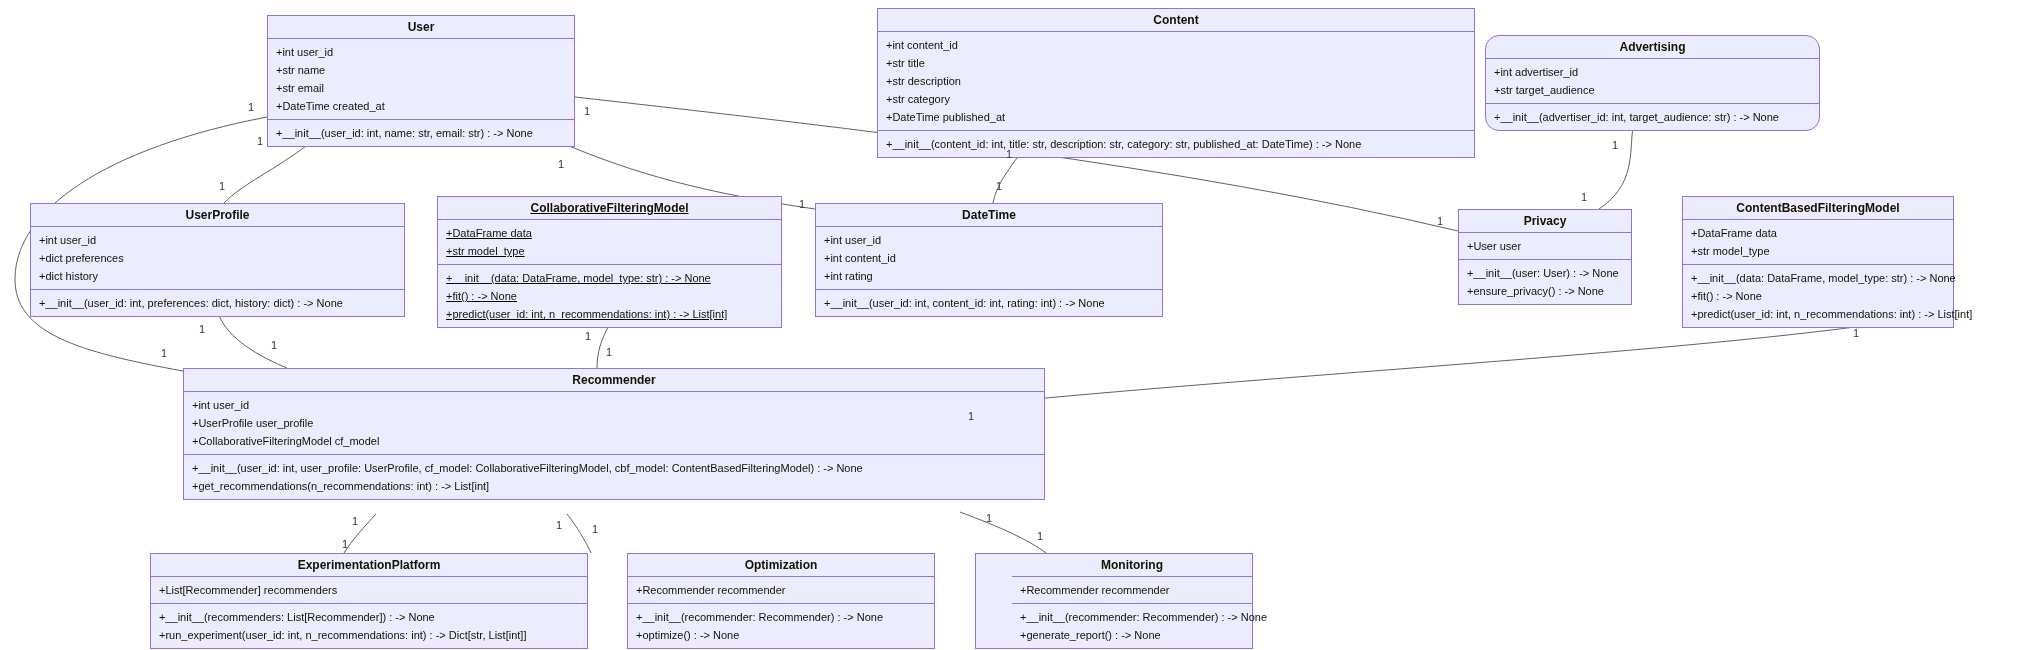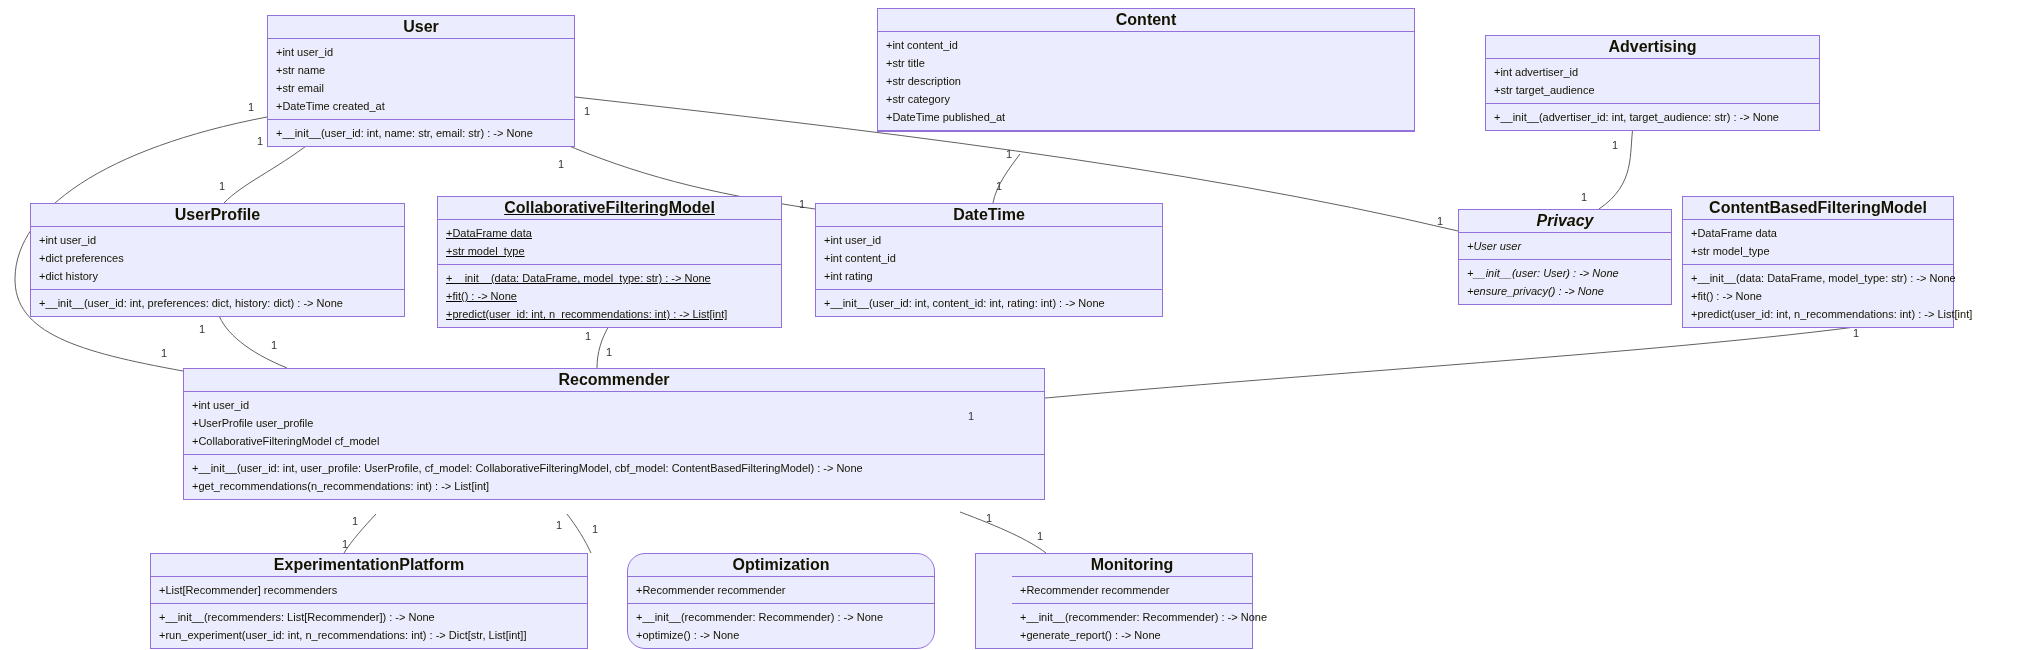--- a/index.html
+++ b/index.html
@@ -9,21 +9,21 @@
     font-family:"Liberation Sans","DejaVu Sans",sans-serif; overflow:hidden;
   }
   svg.edges { position:absolute; left:0; top:0; width:2032px; height:650px; z-index:1; }
   svg.edges path { fill:none; stroke:#616161; stroke-width:1; }
   .class-box {
     position:absolute; background:#ECECFF; border:1px solid #9370DB;
     box-sizing:border-box; z-index:2;
   }
   .class-title {
     height:22px; line-height:22px; text-align:center; font-weight:bold;
-    font-size:16px; color:#131300; border-bottom:1px solid #9370DB; white-space:nowrap;
+    font-size:12px; color:#131300; border-bottom:1px solid #9370DB; white-space:nowrap;
   }
   .class-attrs { padding:4px 0; border-bottom:1px solid #9370DB; }
   .class-methods { padding:4px 0; }
   .member {
     height:18px; line-height:18px; font-size:11px; color:#131300;
     padding:0 8px; white-space:nowrap;
   }
   .mult {
     position:absolute; z-index:3; font-size:11px; color:#333333; line-height:11px;
   }
@@ -54,32 +54,35 @@
         <div class="member">+int user_id</div>
         <div class="member">+str name</div>
         <div class="member">+str email</div>
         <div class="member">+DateTime created_at</div>
       </div>
     <div class="class-methods">
         <div class="member">+__init__(user_id: int, name: str, email: str) : -&gt; None</div>
       </div>
   </div>
 
-  <div class="class-box" style="left:877px; top:8px; width:538px;">
+  <div class="class-box" style="left:877px; top:8px; width:598px;">
     <div class="class-title">Content</div>
     <div class="class-attrs">
         <div class="member">+int content_id</div>
         <div class="member">+str title</div>
         <div class="member">+str description</div>
         <div class="member">+str category</div>
         <div class="member">+DateTime published_at</div>
       </div>
-  </div>
-
-  <div class="class-box" style="left:1485px; top:35px; width:335px;">
+    <div class="class-methods">
+        <div class="member">+__init__(content_id: int, title: str, description: str, category: str, published_at: DateTime) : -&gt; None</div>
+      </div>
+  </div>
+
+  <div class="class-box" style="left:1485px; top:35px; width:335px;border-radius:14px;">
     <div class="class-title">Advertising</div>
     <div class="class-attrs">
         <div class="member">+int advertiser_id</div>
         <div class="member">+str target_audience</div>
       </div>
     <div class="class-methods">
         <div class="member">+__init__(advertiser_id: int, target_audience: str) : -&gt; None</div>
       </div>
   </div>
 
@@ -113,21 +116,21 @@
     <div class="class-attrs">
         <div class="member">+int user_id</div>
         <div class="member">+int content_id</div>
         <div class="member">+int rating</div>
       </div>
     <div class="class-methods">
         <div class="member">+__init__(user_id: int, content_id: int, rating: int) : -&gt; None</div>
       </div>
   </div>
 
-  <div class="class-box" style="left:1458px; top:209px; width:214px;font-style:italic;">
+  <div class="class-box" style="left:1458px; top:209px; width:174px;">
     <div class="class-title">Privacy</div>
     <div class="class-attrs">
         <div class="member">+User user</div>
       </div>
     <div class="class-methods">
         <div class="member">+__init__(user: User) : -&gt; None</div>
         <div class="member">+ensure_privacy() : -&gt; None</div>
       </div>
   </div>
 
@@ -161,21 +164,21 @@
     <div class="class-title">ExperimentationPlatform</div>
     <div class="class-attrs">
         <div class="member">+List[Recommender] recommenders</div>
       </div>
     <div class="class-methods">
         <div class="member">+__init__(recommenders: List[Recommender]) : -&gt; None</div>
         <div class="member">+run_experiment(user_id: int, n_recommendations: int) : -&gt; Dict[str, List[int]]</div>
       </div>
   </div>
 
-  <div class="class-box" style="left:627px; top:553px; width:308px;border-radius:18px;">
+  <div class="class-box" style="left:627px; top:553px; width:308px;">
     <div class="class-title">Optimization</div>
     <div class="class-attrs">
         <div class="member">+Recommender recommender</div>
       </div>
     <div class="class-methods">
         <div class="member">+__init__(recommender: Recommender) : -&gt; None</div>
         <div class="member">+optimize() : -&gt; None</div>
       </div>
   </div>
 

